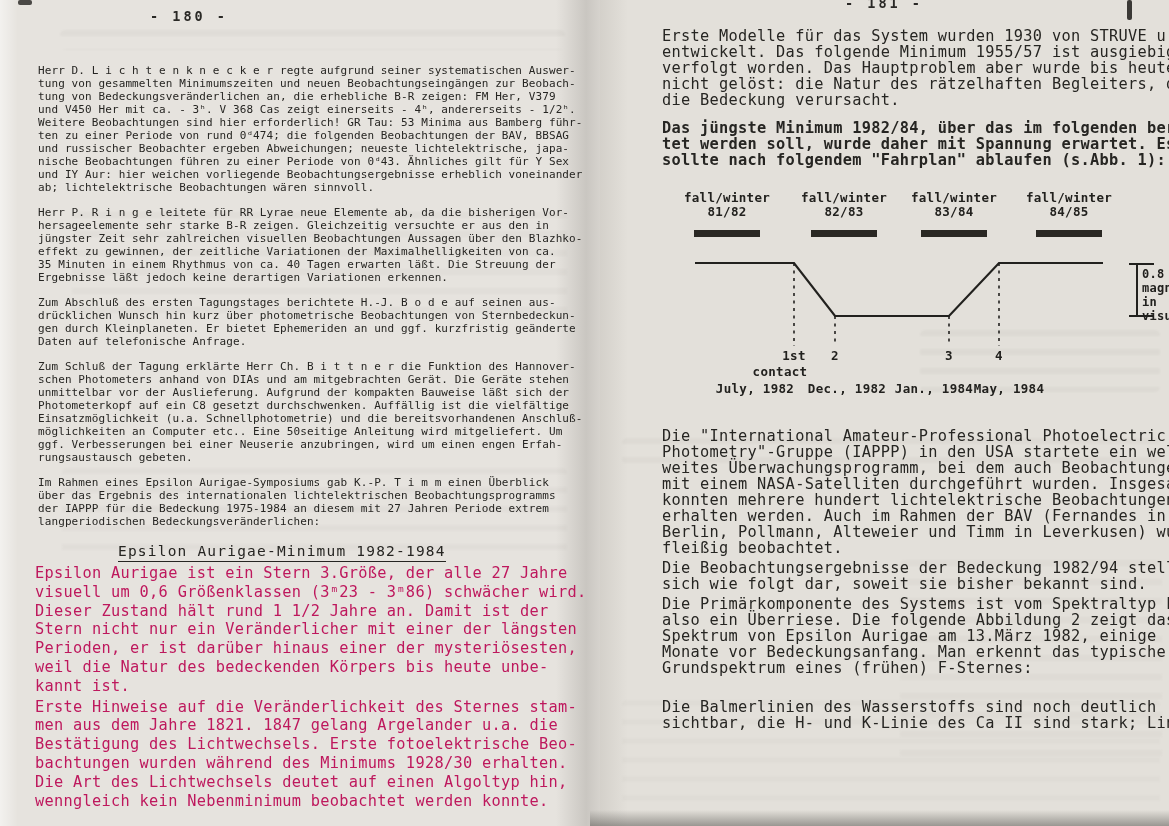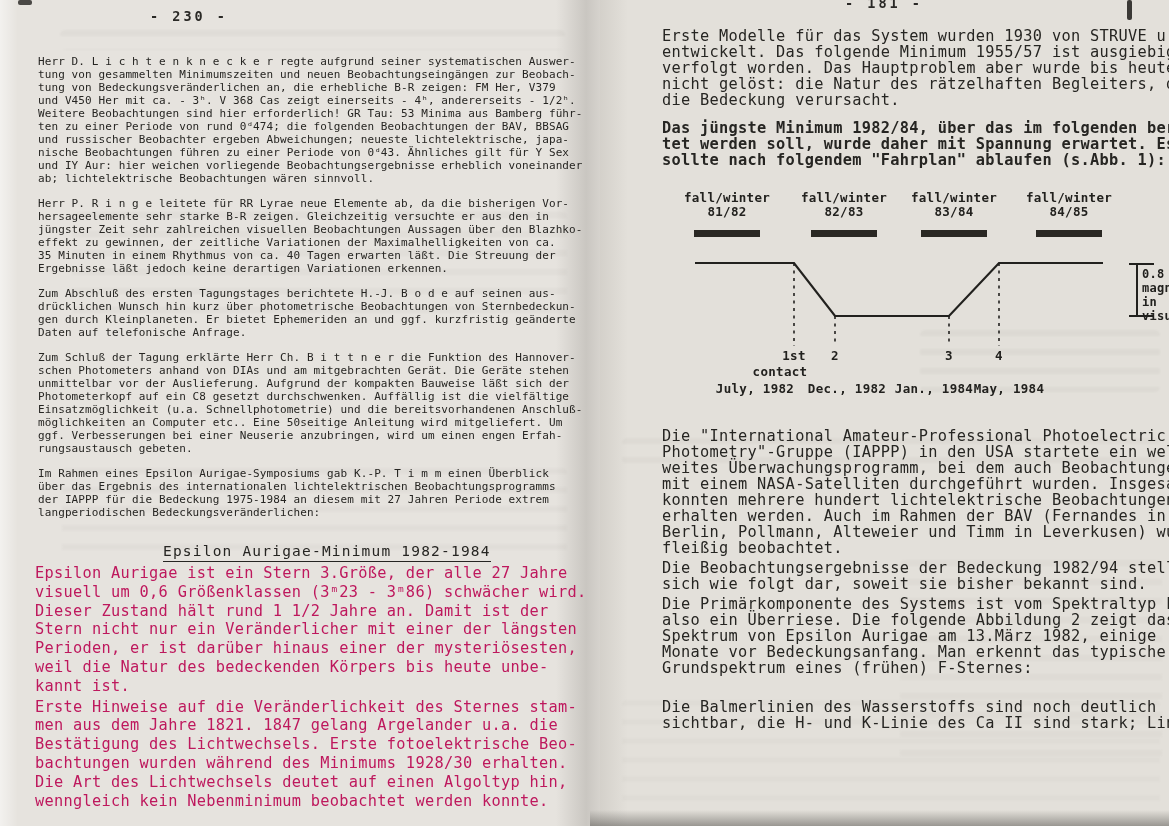--- a/index.html
+++ b/index.html
@@ -19,26 +19,26 @@
   .mark-tr{position:absolute;left:1127px;top:0;width:5px;height:20px;background:#3b3936;border-radius:2px;}
   .mark-tl{position:absolute;left:18px;top:0;width:14px;height:5px;background:#4a4845;border-radius:2px;}
 
   .bleed{position:absolute;border-radius:5px;pointer-events:none;
     background:repeating-linear-gradient(180deg,rgba(95,90,82,0.16) 0 6px,rgba(95,90,82,0) 6px 19px);
     filter:blur(1.3px);}
   .pnum{position:absolute;font-size:13.5px;letter-spacing:3px;font-weight:bold;color:#2a2926;}
   .pnum-left{left:150px;top:8px;}
   .pnum-right{left:845px;top:-5px;}
 
-  .small-col{position:absolute;left:38px;top:55px;width:552px;
+  .small-col{position:absolute;left:38px;top:64px;width:552px;
     font-size:11px;line-height:13px;letter-spacing:0.1px;color:#262522;}
   .small-col .para{white-space:pre-line;margin:0 0 12px 0;}
 
   .heading{position:absolute;left:118px;top:543px;font-size:14.5px;letter-spacing:1.2px;
-    border-bottom:1.5px solid #262522;padding-bottom:2px;color:#262522;margin-left:45px;}
+    border-bottom:1.5px solid #262522;padding-bottom:2px;color:#262522;}
 
   .large-col{position:absolute;left:35px;top:564px;width:556px;
     font-size:15.3px;line-height:18.8px;letter-spacing:0.3px;color:#be185d;}
   .large-col .para{white-space:pre-line;margin:0 0 2px 0;}
 
   .right-col{position:absolute;left:662px;top:28px;width:544px;
     font-size:15.3px;line-height:16px;letter-spacing:0.3px;color:#262522;}
   .right-col .para{white-space:pre-line;margin:0 0 12px 0;}
   .right-col .para.r2{margin-bottom:20px;font-weight:bold;}
   .right-col .para.r4{margin-top:28px;margin-bottom:4px;}
@@ -63,21 +63,21 @@
   <div class="left-edge"></div>
 
   <div class="bleed" style="left:60px;top:30px;width:505px;height:20px;opacity:.30"></div>
   <div class="bleed" style="left:72px;top:212px;width:495px;height:112px;opacity:.22"></div>
   <div class="bleed" style="left:62px;top:468px;width:505px;height:92px;opacity:.25"></div>
   <div class="bleed" style="left:920px;top:330px;width:240px;height:62px;opacity:.30"></div>
   <div class="bleed" style="left:622px;top:438px;width:538px;height:26px;opacity:.28"></div>
   <div class="bleed" style="left:900px;top:560px;width:262px;height:200px;opacity:.22"></div>
   <div class="bleed" style="left:622px;top:700px;width:538px;height:110px;opacity:.18"></div>
 
-  <div class="pnum pnum-left">- 230 -</div>
+  <div class="pnum pnum-left">- 180 -</div>
 
   <div class="small-col">
     <div class="para">Herr D. L i c h t e n k n e c k e r  regte aufgrund seiner systematischen Auswer-
 tung von gesammelten Minimumszeiten und neuen Beobachtungseingängen zur Beobach-
 tung von Bedeckungsveränderlichen an, die erhebliche B-R zeigen: FM Her, V379
 und V450 Her mit ca. - 3ʰ. V 368 Cas zeigt einerseits - 4ʰ, andererseits - 1/2ʰ.
 Weitere Beobachtungen sind hier erforderlich! GR Tau: 53 Minima aus Bamberg führ-
 ten zu einer Periode von rund 0ᵈ474; die folgenden Beobachtungen der BAV, BBSAG
 und russischer Beobachter ergeben Abweichungen; neueste lichtelektrische, japa-
 nische Beobachtungen führen zu einer Periode von 0ᵈ43. Ähnliches gilt für Y Sex

